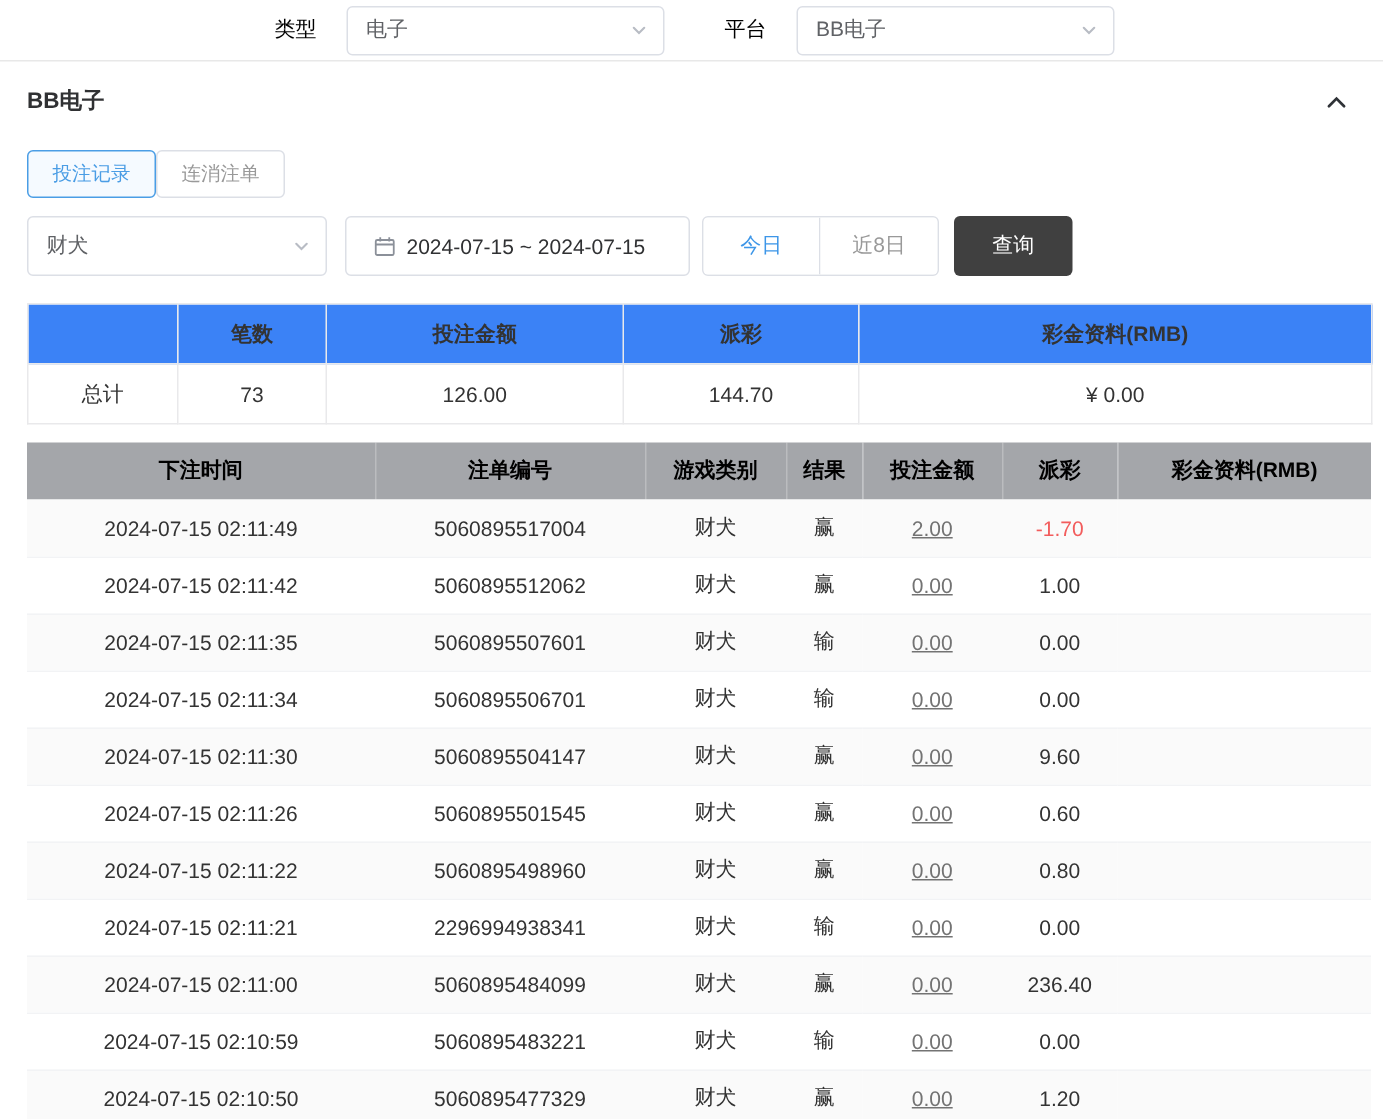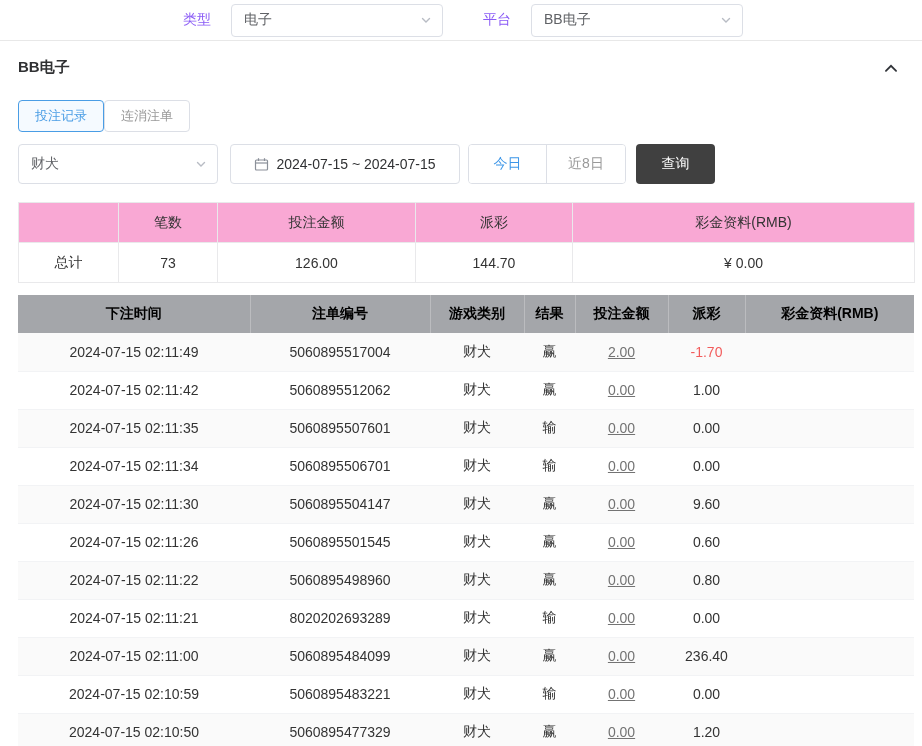--- a/index.html
+++ b/index.html
@@ -9,21 +9,21 @@
     font-size:14px; color:#333;
   }
 
   
   .top-bar {
     height:41px; display:flex; align-items:center;
     padding-left:183px; border-bottom:1px solid #e8e8e8;
   }
   .top-field { display:flex; align-items:center; }
   .top-field + .top-field { margin-left:40px; }
-  .field-label { margin-right:20px; color:#8b5cf6; white-space:nowrap; }
+  .field-label { margin-right:20px; color:#000000; white-space:nowrap; }
 
   .select {
     display:flex; align-items:center; justify-content:space-between;
     border:1px solid #dcdfe6; border-radius:4px; background:#fff;
     padding:0 10px 0 12px; cursor:pointer; color:#606266;
   }
   .select-sm { width:212px; height:33px; }
   .select-lg { width:200px; height:40px; }
 
   
@@ -42,21 +42,21 @@
     font-family:inherit;
   }
   .tab.active { border-color:#4a9de5; color:#4a9de5; background:#f5faff; }
 
   
   .filter-row { display:flex; align-items:center; margin:12px 18px 0 18px; }
   .date-picker {
     width:230px; height:40px; margin-left:12px;
     border:1px solid #dcdfe6; border-radius:4px; background:#fff;
     display:flex; align-items:center; padding:0 18px; gap:7px;
-    color:#303133; cursor:pointer; white-space:nowrap;justify-content:center;
+    color:#303133; cursor:pointer; white-space:nowrap;
   }
   .range-group {
     display:flex; margin-left:8px;
     border:1px solid #dcdfe6; border-radius:4px; overflow:hidden; height:40px;
   }
   .range-btn {
     width:78px; height:38px; background:#fff; border:none;
     border-right:1px solid #dcdfe6; color:#999; font-size:14px;
     cursor:pointer; font-family:inherit;
   }
@@ -70,21 +70,21 @@
 
   
   .summary-table {
     width:896px; margin:18px 8px 0 18px;
     border-collapse:collapse; table-layout:fixed;
   }
   .summary-table th, .summary-table td {
     height:40px; text-align:center; border:1px solid #e9e9eb;
     font-size:14px; font-weight:normal; color:#333;
   }
-  .summary-table th { background:#f9a8d4; }
+  .summary-table th { background:#3b82f6;font-weight:bold; }
   .summary-table td { background:#fff; }
 
   
   .records-table {
     width:896px; margin:12px 8px 0 18px;
     border-collapse:collapse; table-layout:fixed;
   }
   .records-table th {
     background:#a4a6aa; color:#000000; font-weight:bold;
     height:38px; font-size:14px; text-align:center;
@@ -269,21 +269,21 @@
       <td>2024-07-15 02:11:22</td>
       <td>5060895498960</td>
       <td>财犬</td>
       <td>赢</td>
       <td><a class="bet-link">0.00</a></td>
       <td class="payout">0.80</td>
       <td></td>
     </tr>
     <tr>
       <td>2024-07-15 02:11:21</td>
-      <td>8020202693289</td>
+      <td>2296994938341</td>
       <td>财犬</td>
       <td>输</td>
       <td><a class="bet-link">0.00</a></td>
       <td class="payout">0.00</td>
       <td></td>
     </tr>
     <tr>
       <td>2024-07-15 02:11:00</td>
       <td>5060895484099</td>
       <td>财犬</td>

